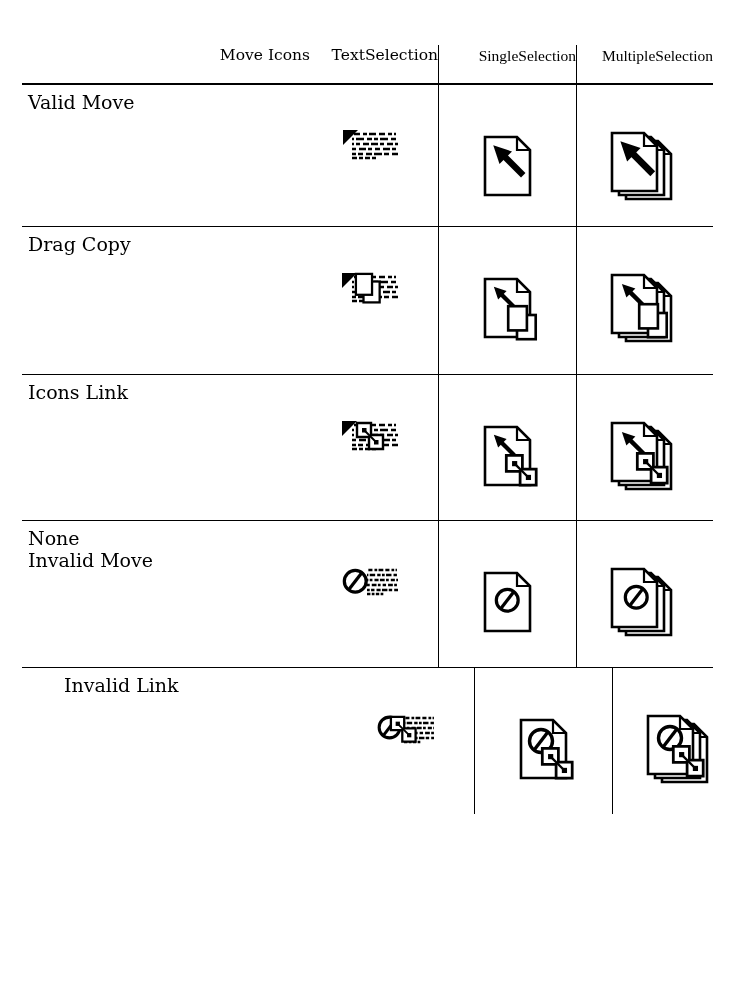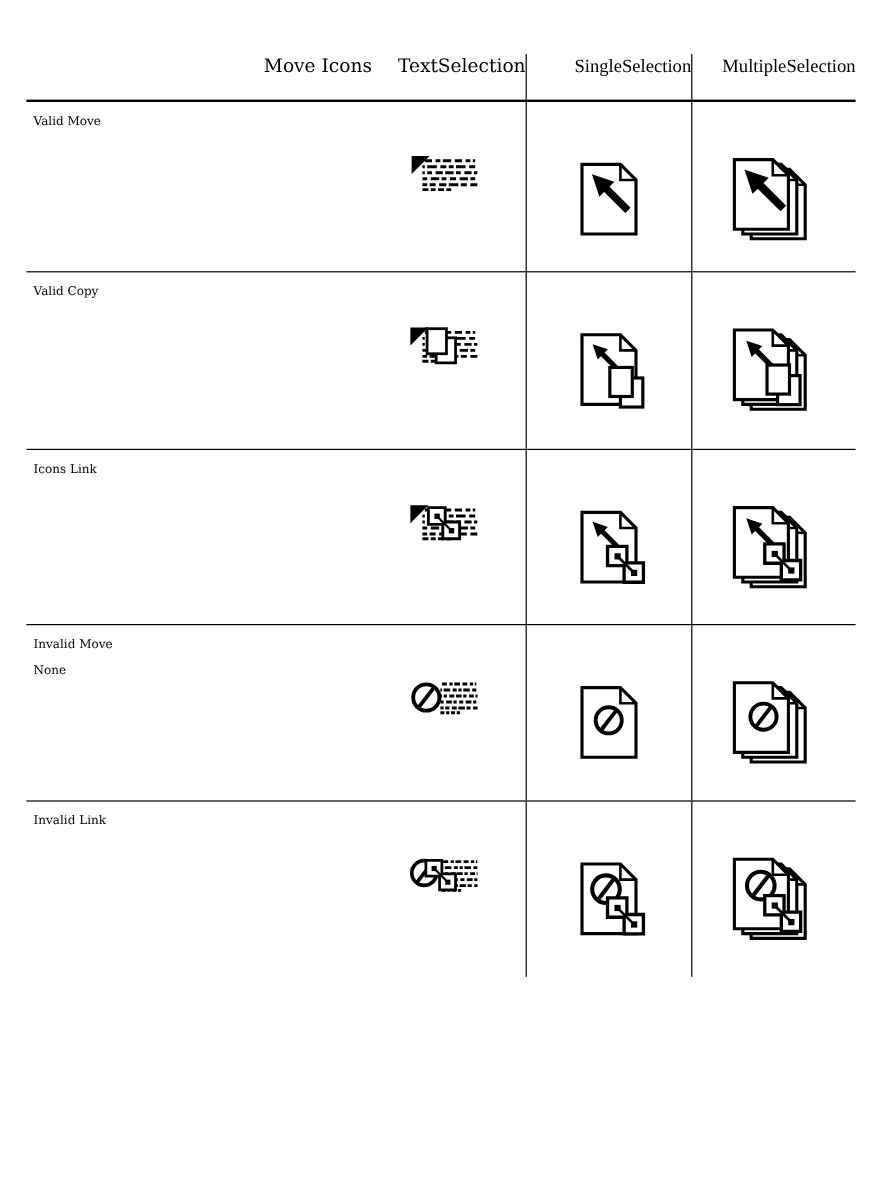--- a/index.html
+++ b/index.html
@@ -1,30 +1,30 @@
 <!DOCTYPE html>
 <html><head>
 <meta charset="utf-8">
 <style>
   html,body{margin:0;padding:0;background:#ffffff;}
   body{width:736px;height:987px;font-family:"DejaVu Serif", serif;color:#000;}
   .table{margin:22px 0 0 22px;width:691px;}
   .hrow,.row{display:grid;grid-template-columns:288px 128px 138px 137px;box-sizing:border-box;}
   .hrow{height:63px;border-bottom:2px solid #000;}
   .row{border-bottom:1px solid #000;}
-  .row:last-child{border-bottom:none;}
+  .row:last-child{border-bottom:none;margin-left:36px;}
   .r1{height:142px}.r2{height:148px}.r3{height:146px}.r4{height:147px}.r5{height:148px}.r6{height:146px}
   .cell{box-sizing:border-box;}
   .vline{border-left:1px solid #000;}
   .hc{display:flex;flex-direction:row;justify-content:flex-end;padding-bottom:15px;
       font-size:15.5px;line-height:21px;margin-top:23px;}
   .hc.c1{padding-left:6px;}
   .hc.c2{padding-left:4px;}
   .hc.c3,.hc.c4{padding-left:10px;font-family:Liberation Serif, serif;}
-  .labelcell{padding:6px 0 0 6px;font-size:10px;line-height:22px;}
+  .labelcell{padding:6px 0 0 6px;font-size:19px;line-height:22px;}
   .c2icon{padding:44px 0 0 30px;}
   .c3icon{padding:50px 0 0 44px;}
   .c4icon{padding:46px 0 0 33px;}
   svg{display:block;}
   .defs{position:absolute;width:0;height:0;overflow:hidden;}
 </style>
 </head>
 <body>
 
 <svg class="defs" aria-hidden="true">
@@ -110,21 +110,21 @@
     <div class="cell c4icon vline">
       <svg width="66" height="74" viewBox="0 0 66 74">
         <use href="#stack"></use>
         <use href="#arrow" transform="translate(9,9) scale(1.35)"></use>
       </svg>
     </div>
   </div>
 
   <div class="row r2">
     <div class="cell labelcell">
-      <div>Valid Copy</div>
+      <div>Drag Copy</div>
       <div></div>
     </div>
     <div class="cell c2icon">
       <svg width="58" height="36" viewBox="0 0 58 36">
         <use href="#textlines" transform="translate(12,3)"></use>
         <use href="#tri" transform="translate(2,2)"></use>
         <use href="#copy" transform="translate(14,1) scale(0.95)"></use>
       </svg>
     </div>
     <div class="cell c3icon vline">
@@ -166,22 +166,22 @@
       <svg width="66" height="74" viewBox="0 0 66 74">
         <use href="#stack"></use>
         <use href="#arrow" transform="translate(11,10) scale(0.9)"></use>
         <use href="#link" transform="translate(25,30) scale(1.15)"></use>
       </svg>
     </div>
   </div>
 
   <div class="row r4">
     <div class="cell labelcell">
+      <div>None</div>
       <div>Invalid Move</div>
-      <div>None</div>
     </div>
     <div class="cell c2icon">
       <svg width="58" height="32" viewBox="0 0 58 32">
         <use href="#textlines" transform="translate(27,2) scale(0.68,1)"></use>
         <use href="#no" transform="translate(1,2) scale(0.95)"></use>
       </svg>
     </div>
     <div class="cell c3icon vline">
       <svg width="58" height="68" viewBox="0 0 58 68">
         <use href="#doc"></use>

